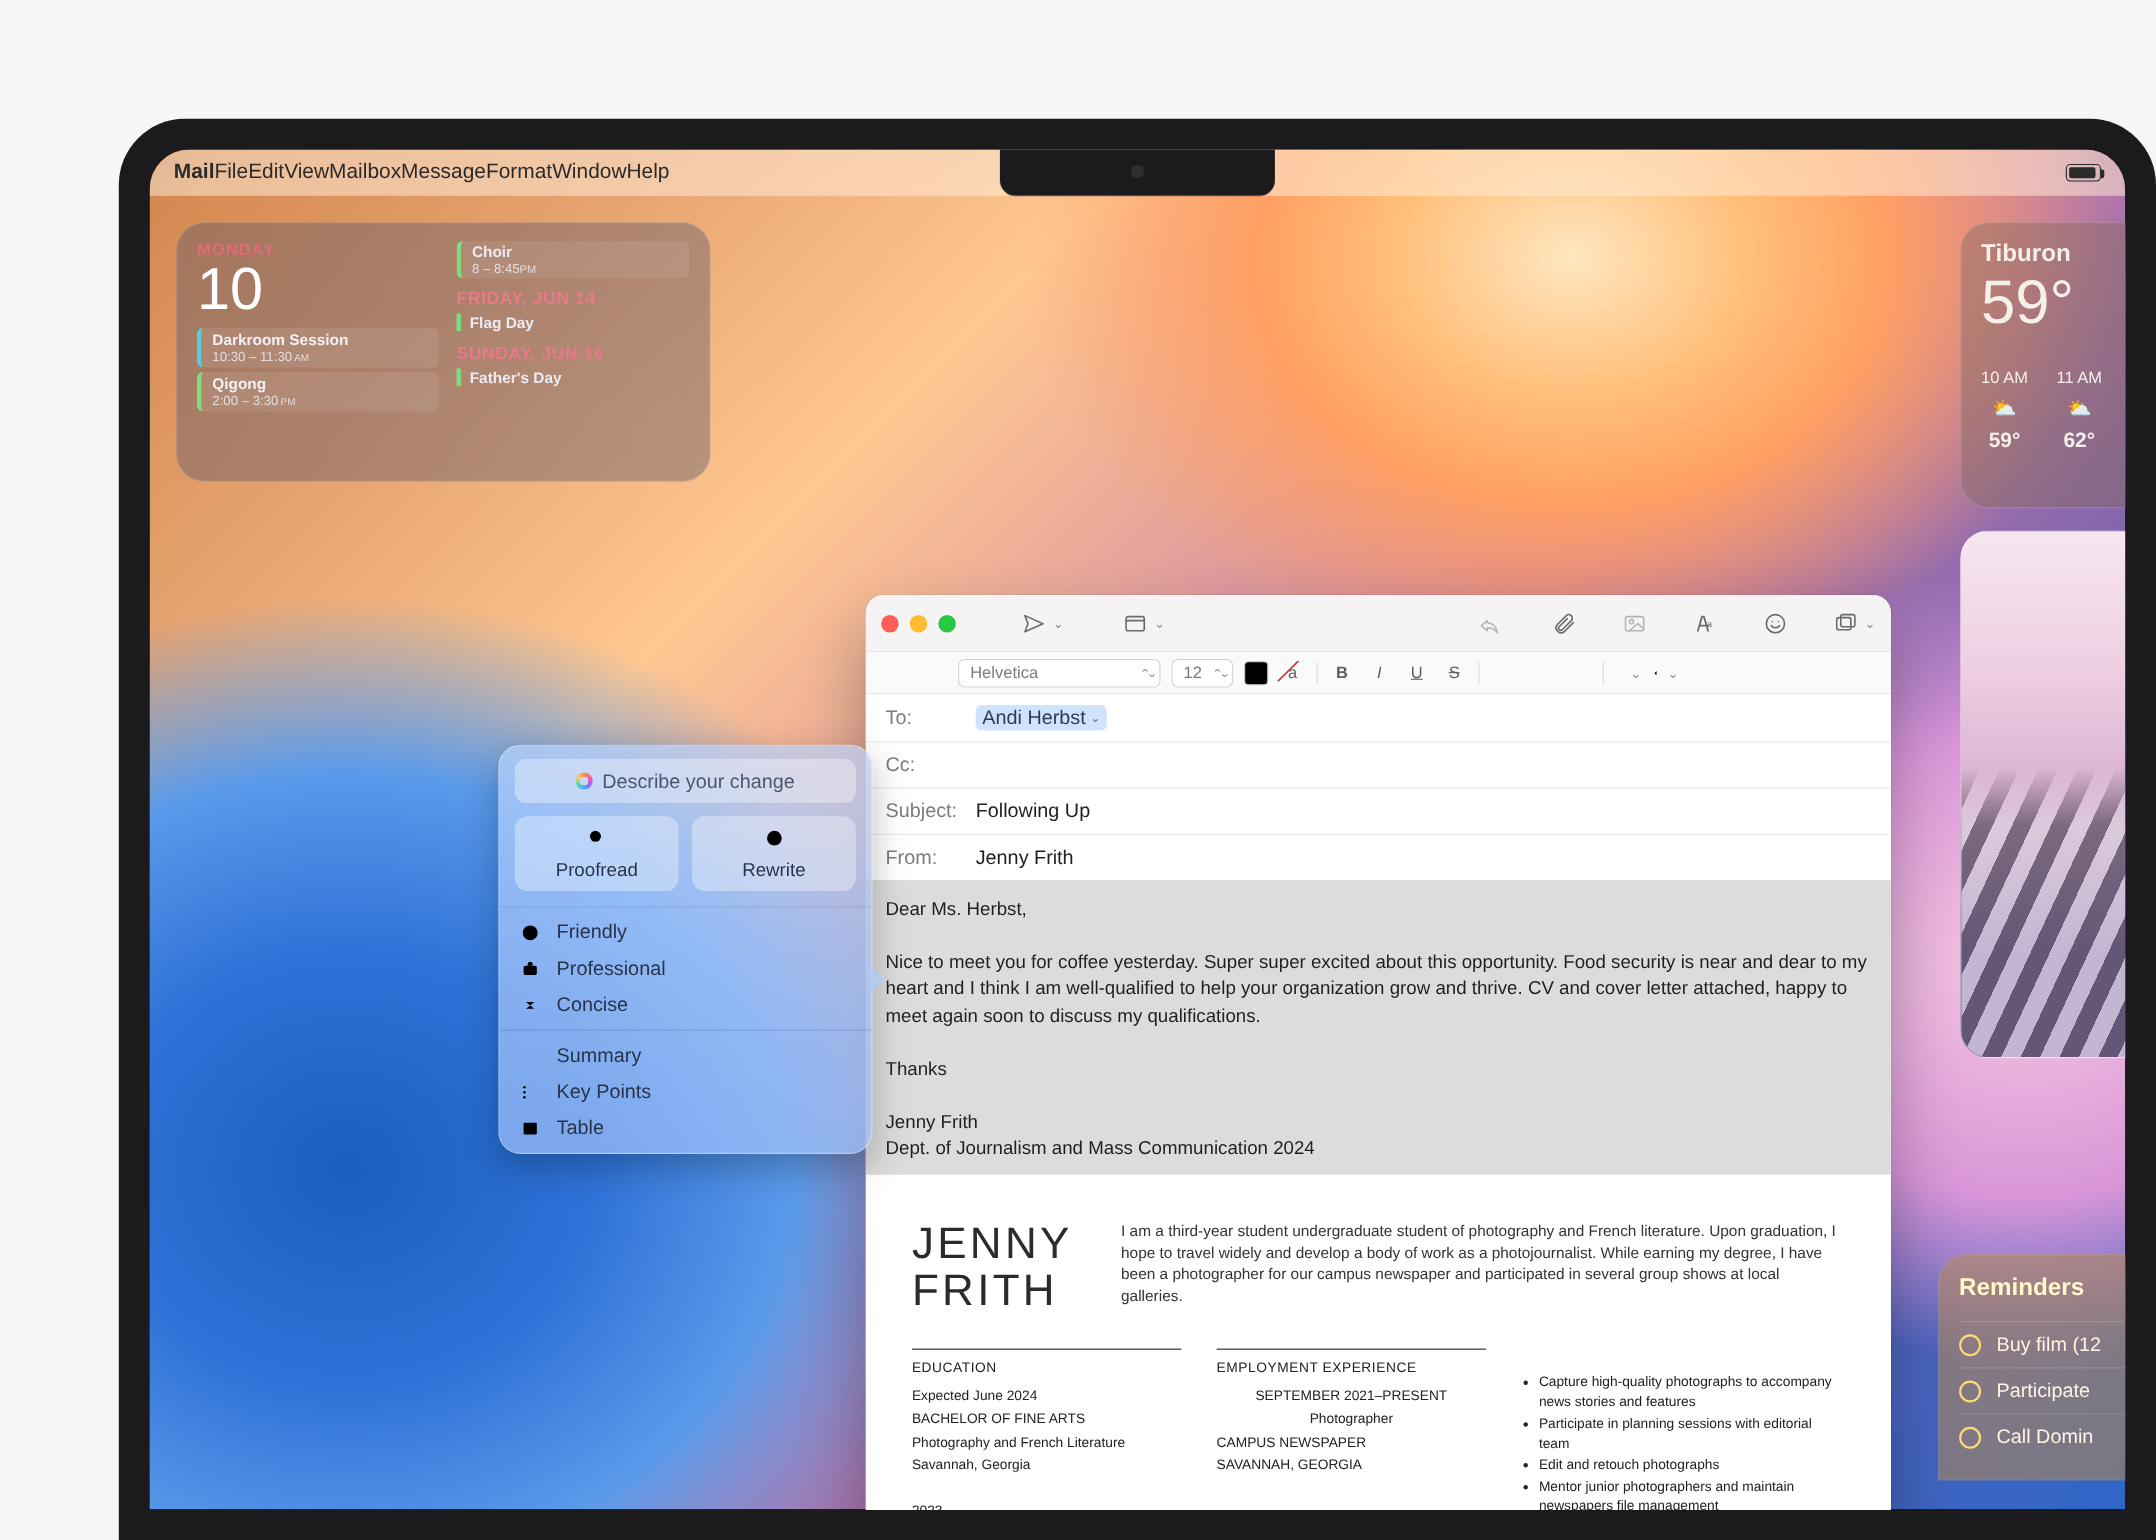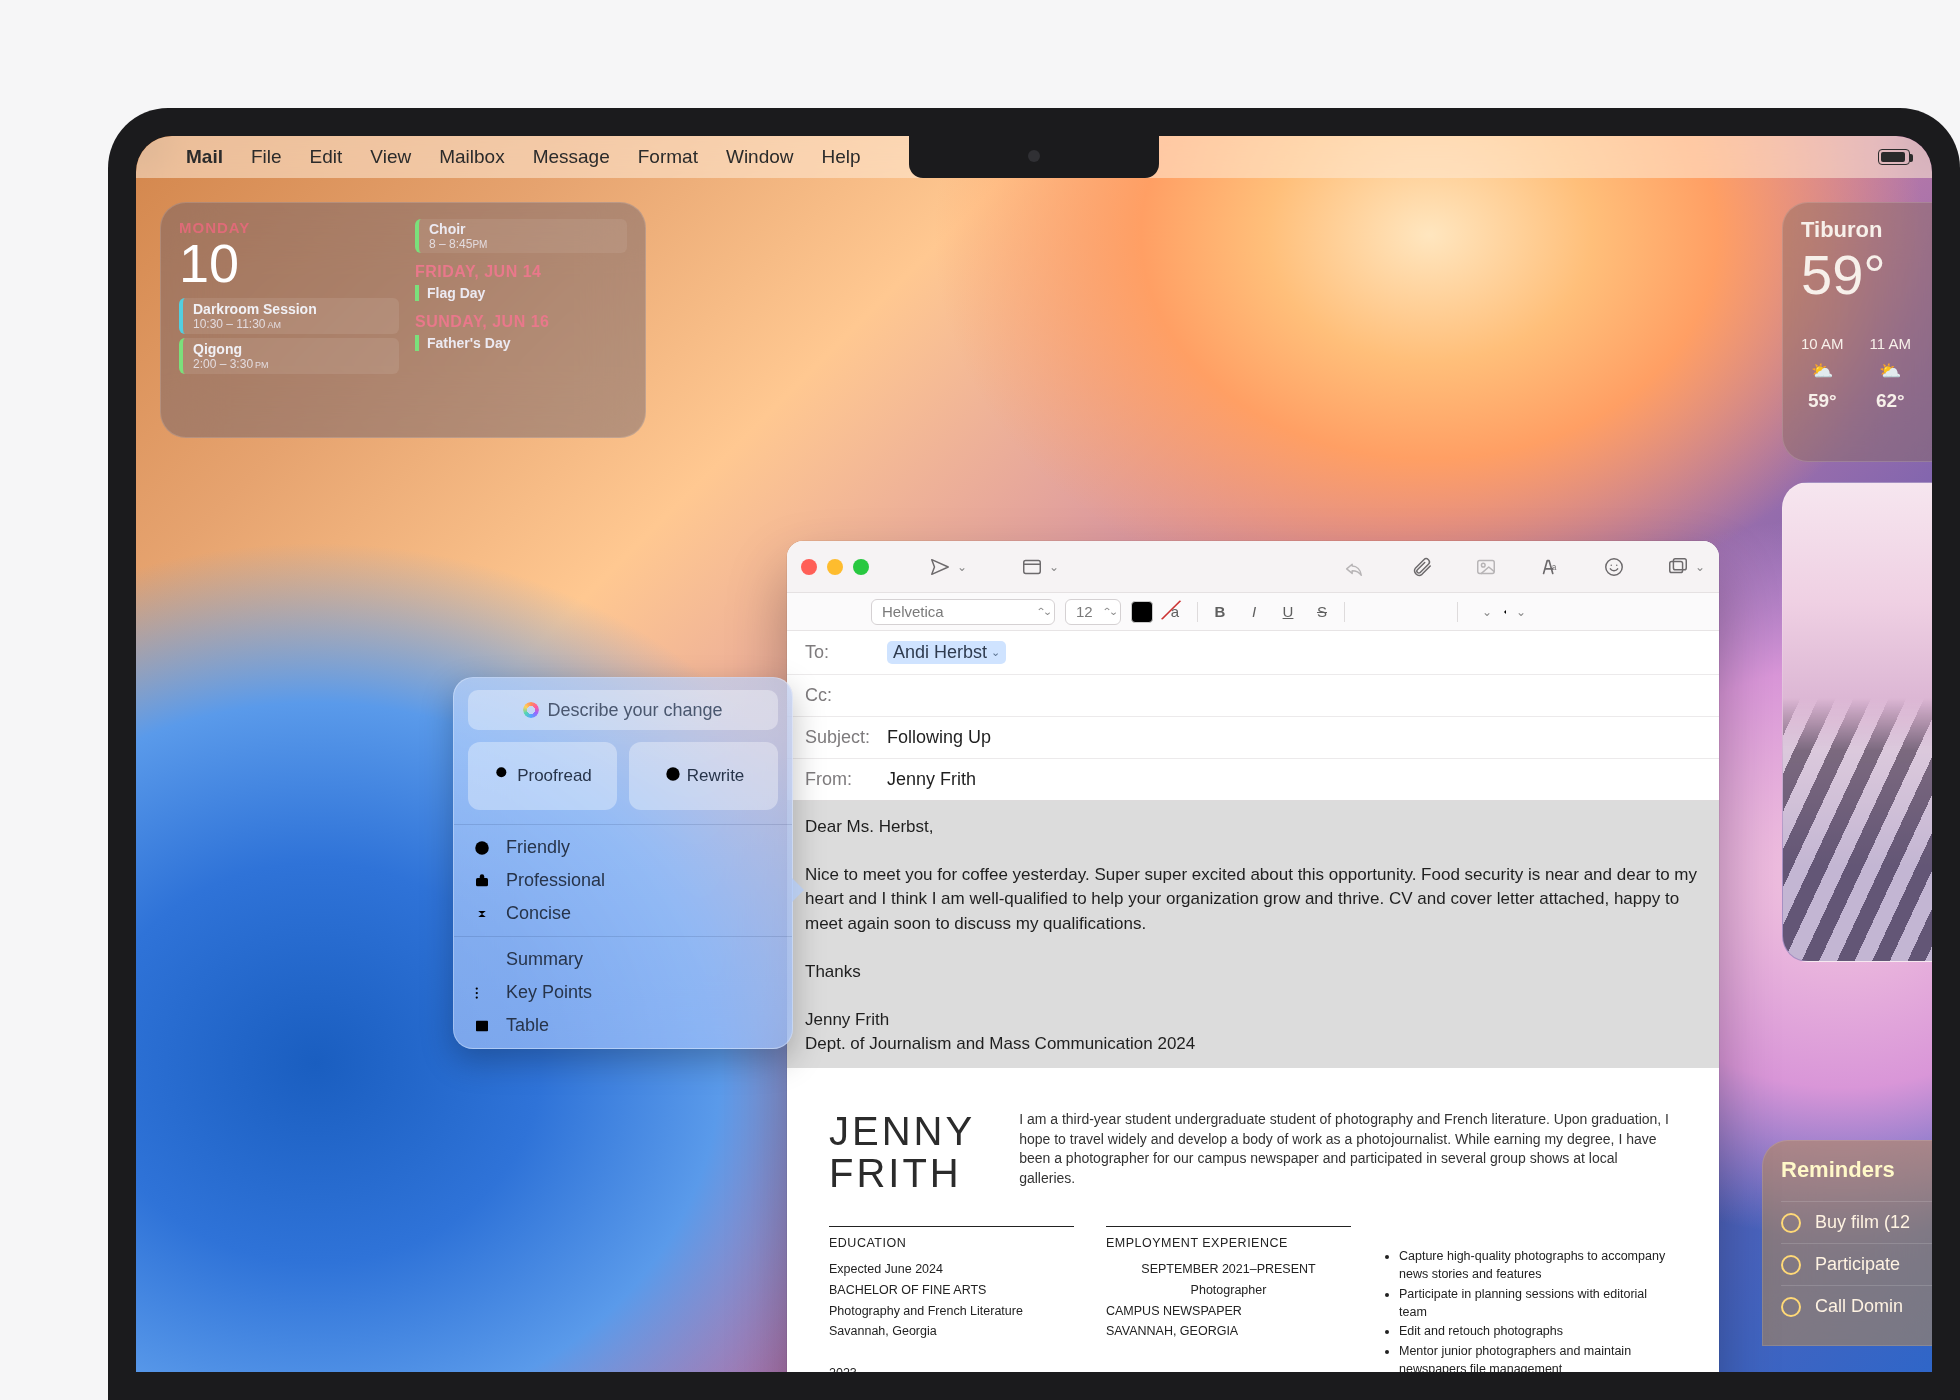--- a/index.html
+++ b/index.html
@@ -57,21 +57,20 @@
     position: absolute;
     top: 0; left: 0; right: 0;
     height: 42px;
     background: rgba(255, 235, 215, 0.55);
     backdrop-filter: blur(20px);
     display: flex;
     align-items: center;
     padding: 0 22px;
     font-size: 19px;
     color: #2b2b2b;
-    gap: 28px;
     font-weight: 400;
     z-index: 50;
   }
   .menubar .apple { font-size: 22px; }
   .menubar .app-name { font-weight: 700; }
   .menubar .spacer { flex: 1; }
   .menubar .battery {
     width: 32px; height: 16px;
     border: 1.5px solid #2b2b2b;
     border-radius: 4px;
@@ -149,21 +148,21 @@
   }
   .wp-buttons{
     display:flex; gap:12px;
     padding: 12px 14px 14px;
     border-bottom:1px solid rgba(0,20,60,0.12);
   }
   .wp-btn{
     flex:1; height:68px;
     background: rgba(255,255,255,0.35);
     border-radius:12px;
-    display:flex; align-items:center; justify-content:center;
+    display:flex; flex-direction:column; align-items:center; justify-content:center;
     gap:4px; font-size:17px;
   }
   .wp-list, .wp-list2{
     display:flex; flex-direction:column;
     padding: 6px 0;
   }
   .wp-list{ border-bottom:1px solid rgba(0,20,60,0.12);}
   .wp-item{ display:flex; align-items:center; gap:14px; padding: 6px 18px; }
   .wp-item .ic{ width:20px; display:flex; justify-content:center; color:#2c4066;}
   .wp-pointer{

